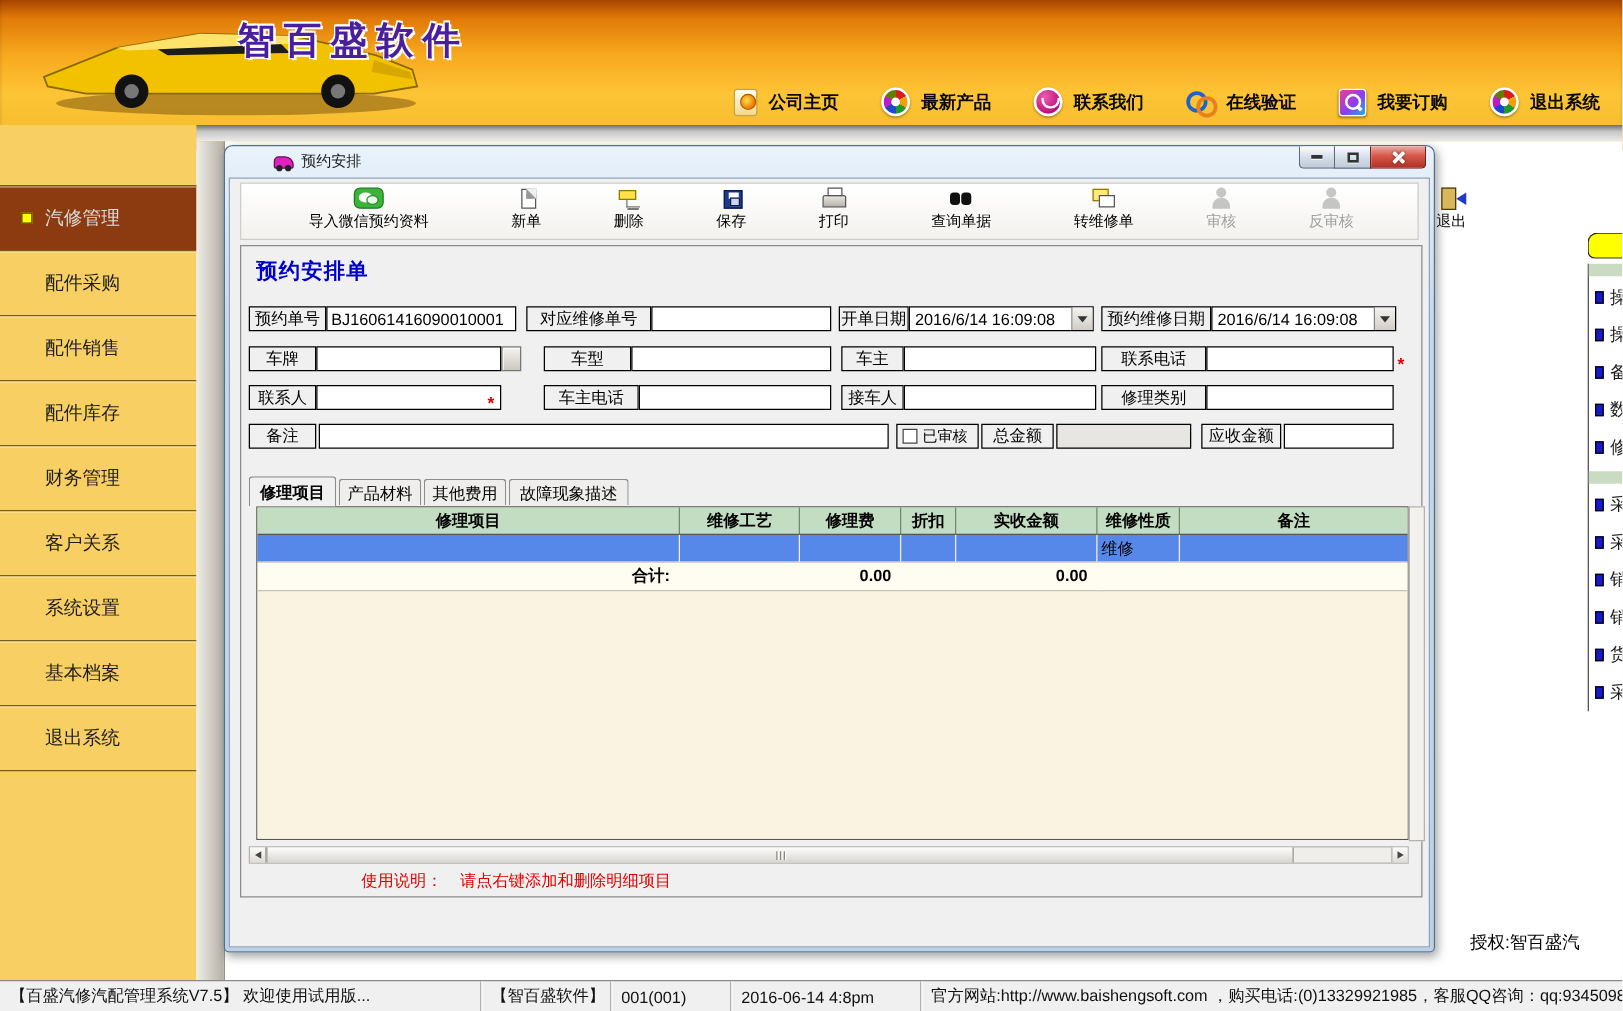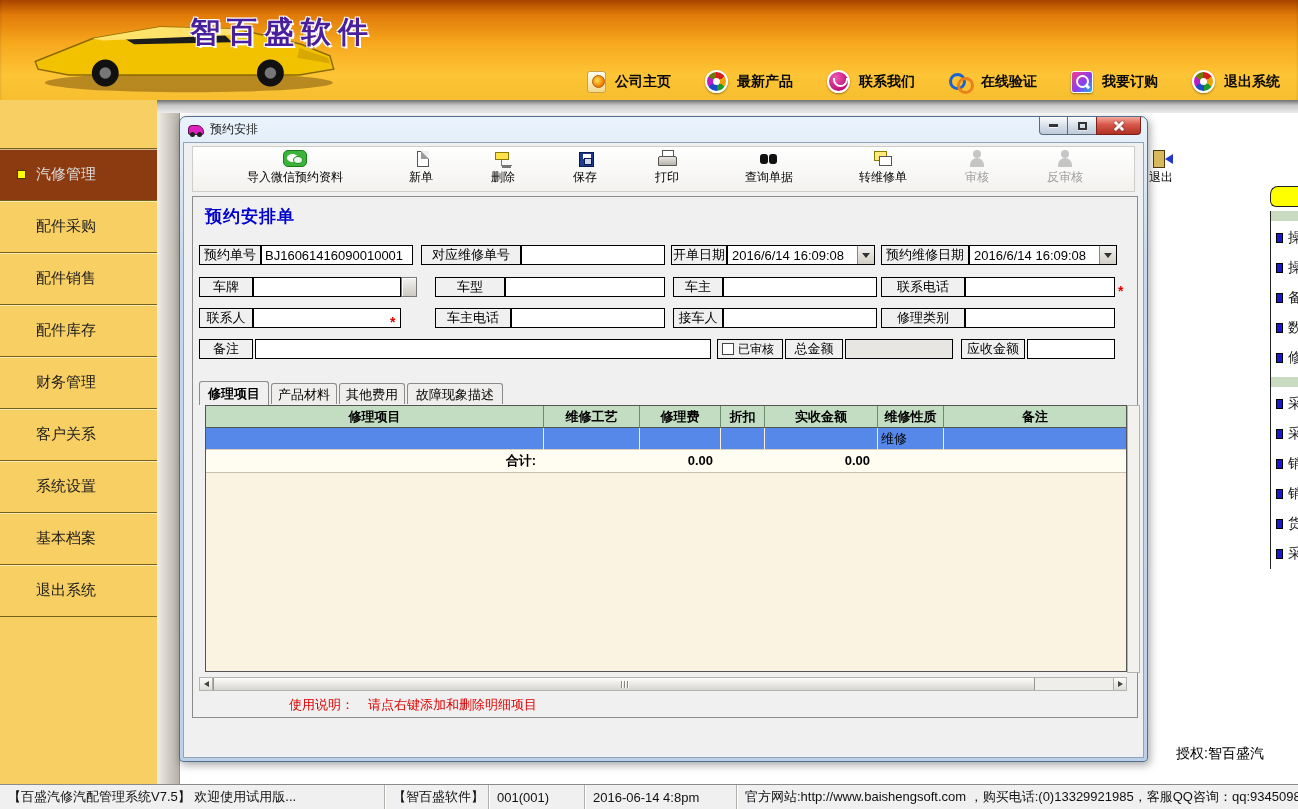--- a/index.html
+++ b/index.html
@@ -50,21 +50,21 @@
 .sb-end { height:0; border-top:1px solid #77611a; box-shadow:inset 0 1px 0 rgba(255,250,220,.65); }
 .top-ridge { position:absolute; left:157px; top:100px; width:1141px; height:13px;
   background:linear-gradient(180deg,#6f6f6f,#c6c6c6 40%,#ececec); }
 .side-ridge { position:absolute; left:157px; top:113px; width:23px; height:671px;
   background:linear-gradient(90deg,#f0eee9,#ccc8bf 60%,#b5b1a8); border-right:1px solid #96928a; }
 .client-bg { position:absolute; left:180px; top:113px; width:1118px; height:671px; background:#fff; }
 
 
 .dialog { position:absolute; left:179px; top:116px; width:969px; height:646px; border-radius:7px 7px 4px 4px;
   background:linear-gradient(180deg,#eaf3fc,#c5d9ee 22%,#bcd1e7); border:1px solid #52708e;
-  box-shadow:2px 3px 8px rgba(0,0,0,.35); }
+  box-shadow:2px 3px 8px rgba(0,0,0,.35);padding-left:31px; }
 .titlebar { height:25px; display:flex; align-items:center; padding-left:8px; font-size:12px; color:#1a1a1a; }
 .t-car { width:16px; height:10px; background:#e020c0; border:1px solid #5c1050; border-radius:4px 7px 2px 2px; position:relative; margin-right:6px; }
 .t-car::before,.t-car::after { content:""; position:absolute; bottom:-3px; width:5px; height:5px; border-radius:50%; background:#222; }
 .t-car::before { left:1px; } .t-car::after { right:1px; }
 .win-btns { margin-left:auto; display:flex; margin-right:6px; align-self:flex-start; }
 .wbtn { height:18px; border:1px solid #5c6b7c; border-top:none; display:flex; align-items:center; justify-content:center; cursor:pointer; }
 .wbtn-min { width:29px; background:linear-gradient(180deg,#fdfdfd,#d4dde8 55%,#bfcbd9); border-radius:0 0 0 4px; }
 .wbtn-max { width:28px; background:linear-gradient(180deg,#fdfdfd,#d4dde8 55%,#bfcbd9); border-left:none; border-right:none; }
 .wbtn-close { width:45px; background:linear-gradient(180deg,#f3a99c,#d8584a 45%,#b03225); border:1px solid #7c2018; border-top:none; border-radius:0 0 4px 0; position:relative; }
 .g-min { width:9px; height:3px; background:#333; box-shadow:0 1px 0 rgba(255,255,255,.7); }

